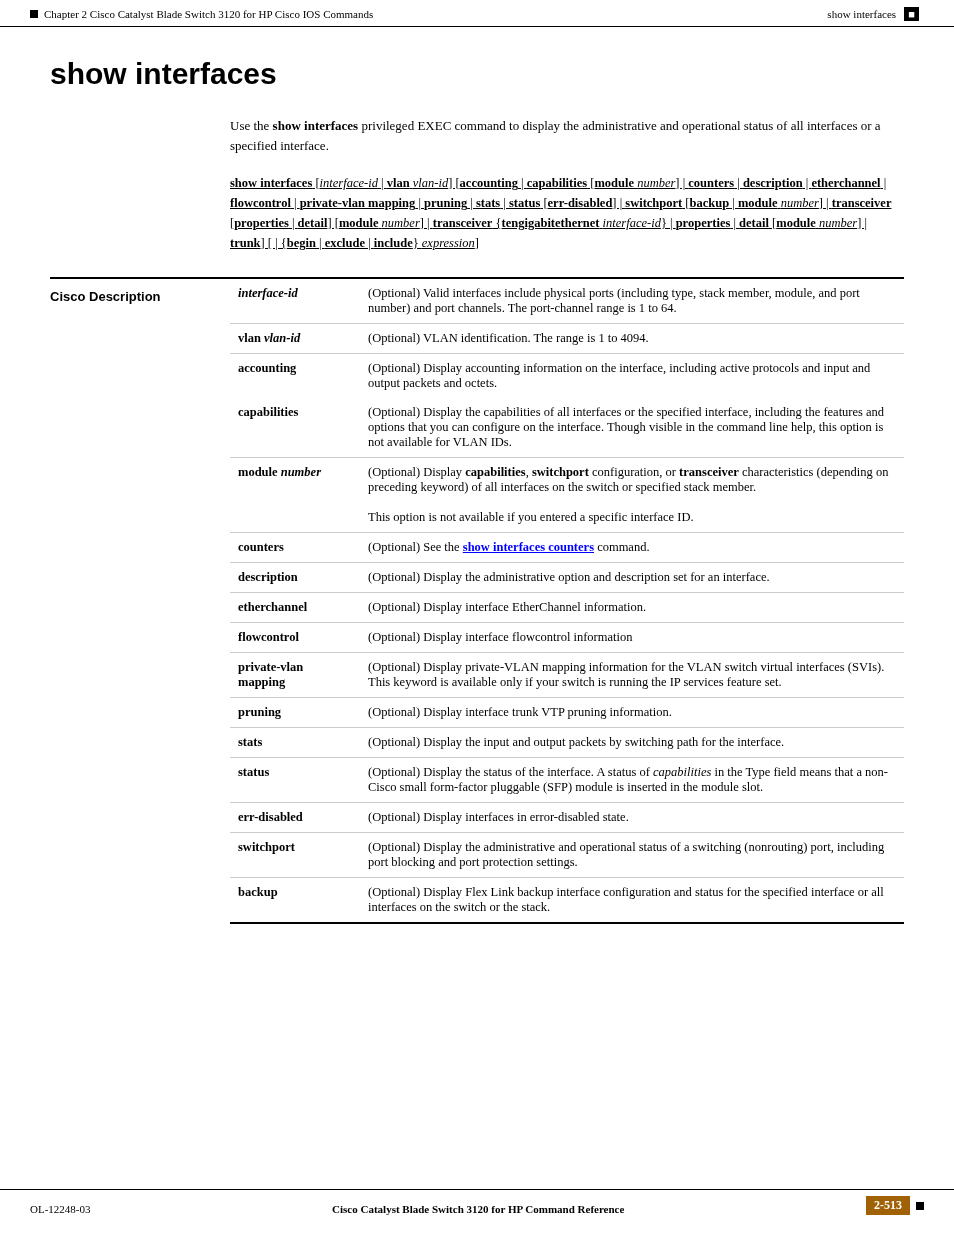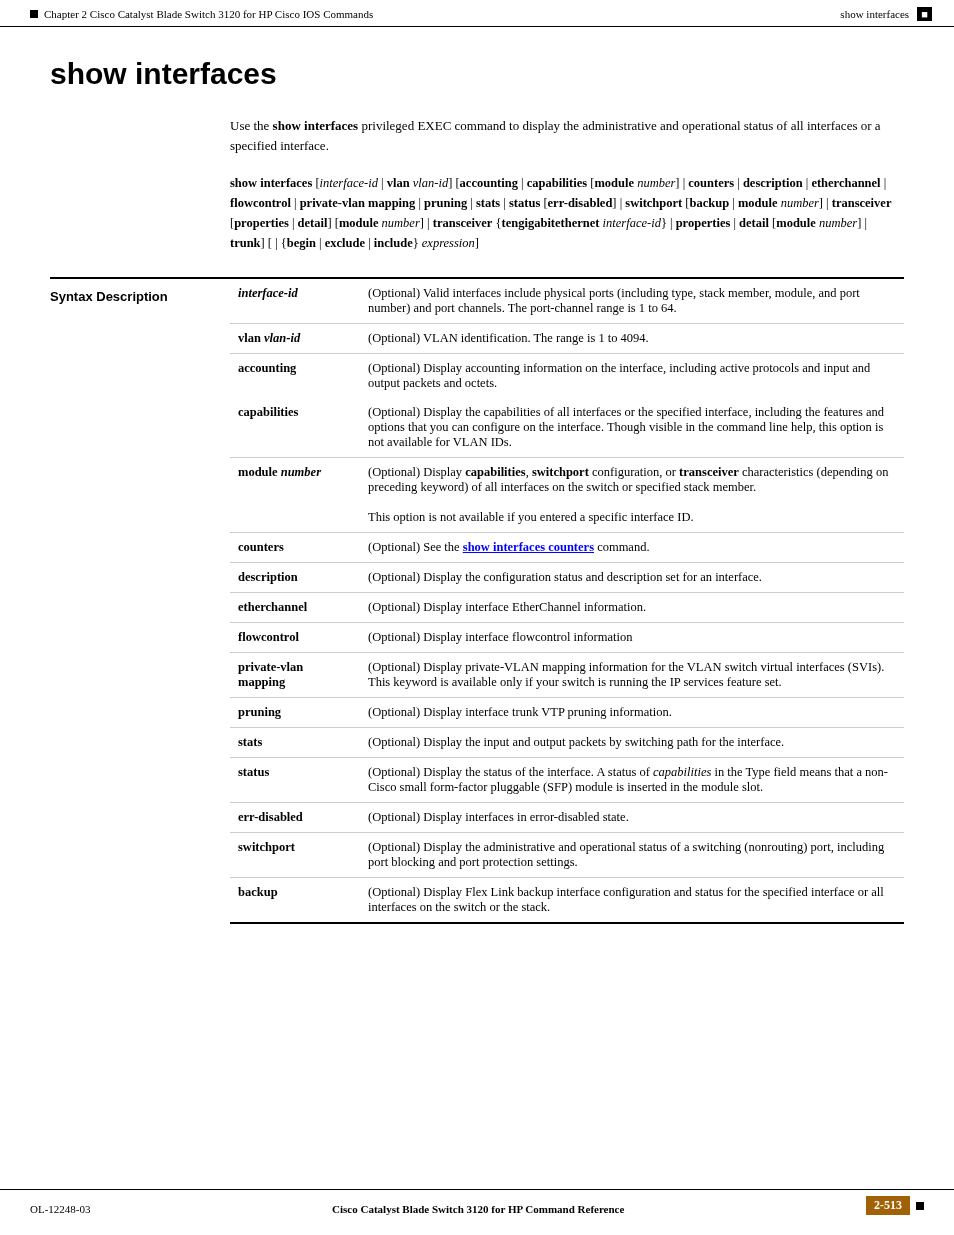--- a/index.html
+++ b/index.html
@@ -11,21 +11,21 @@
       width: 954px;
       min-height: 1235px;
       position: relative;
     }
 
     
     .top-header {
       display: flex;
       justify-content: space-between;
       align-items: center;
-      padding: 8px 22px 6px 30px;
+      padding: 8px 35px 6px 30px;
       border-bottom: 1px solid #000;
       font-size: 11px;
     }
     .top-header-left {
       display: flex;
       align-items: center;
       gap: 6px;
     }
     .header-rule-left {
       width: 8px;
@@ -59,20 +59,21 @@
       line-height: 1.5;
     }
 
     
     .syntax-box {
       margin-left: 180px;
       margin-bottom: 24px;
       font-size: 12.5px;
       line-height: 1.6;
       font-family: Times New Roman, serif;
+      text-decoration: underline;
     }
 
     
     .syntax-section {
       display: flex;
       gap: 0;
       margin-top: 10px;
       border-top: 2px solid #000;
     }
 
@@ -190,21 +191,21 @@
     <b>show interfaces</b> [<i>interface-id</i> | <b>vlan</b> <i>vlan-id</i>] [<b>accounting</b> | <b>capabilities</b> [<b>module</b> <i>number</i>] |
     <b>counters</b> | <b>description</b> | <b>etherchannel</b> | <b>flowcontrol</b> | <b>private-vlan mapping</b> | <b>pruning</b> | <b>stats</b>
     | <b>status</b> [<b>err-disabled</b>] | <b>switchport</b> [<b>backup</b> | <b>module</b> <i>number</i>] | <b>transceiver</b> [<b>properties</b> |
     <b>detail</b>] [<b>module</b> <i>number</i>] | <b>transceiver</b> {<b>tengigabitethernet</b> <i>interface-id</i>} | <b>properties</b> | <b>detail</b>
     [<b>module</b> <i>number</i>] | <b>trunk</b>] [ | {<b>begin</b> | <b>exclude</b> | <b>include</b>} <i>expression</i>]
   </div>
 
   <div class="syntax-section">
 
     <div class="syntax-label-col">
-      <span>Syntax Description</span>
+      <span>Cisco Description</span>
     </div>
 
     <table class="syntax-table">
       <tbody>
 
         <tr>
           <td><i>interface-id</i></td>
           <td>(Optional) Valid interfaces include physical ports (including type, stack member, module, and port number) and port channels. The port-channel range is 1 to 64.</td>
         </tr>
 
@@ -232,21 +233,21 @@
           </td>
         </tr>
 
         <tr>
           <td><b>counters</b></td>
           <td>(Optional) See the <span class="link">show interfaces counters</span> command.</td>
         </tr>
 
         <tr>
           <td><b>description</b></td>
-          <td>(Optional) Display the configuration status and description set for an interface.</td>
+          <td>(Optional) Display the administrative option and description set for an interface.</td>
         </tr>
 
         <tr>
           <td><b>etherchannel</b></td>
           <td>(Optional) Display interface EtherChannel information.</td>
         </tr>
 
         <tr>
           <td><b>flowcontrol</b></td>
           <td>(Optional) Display interface flowcontrol information</td>

